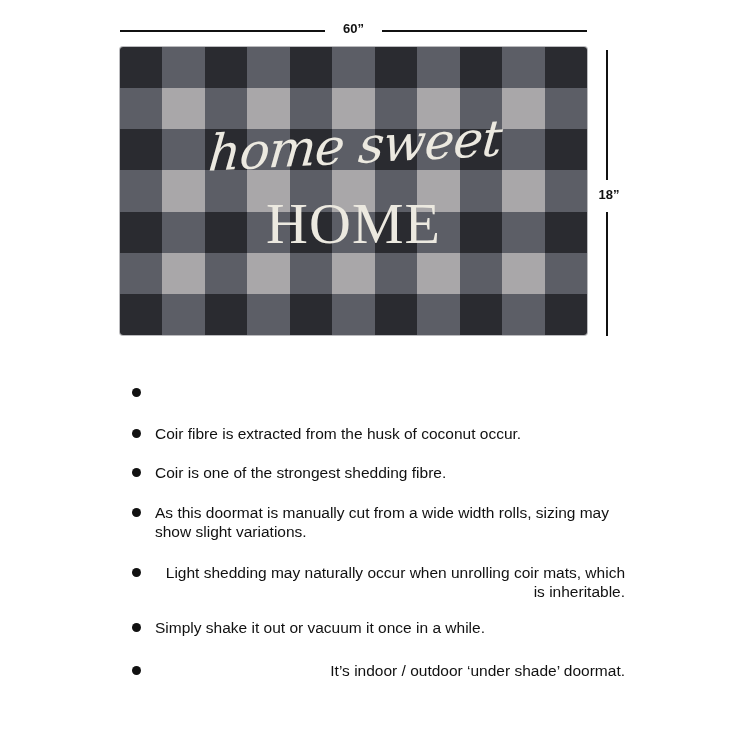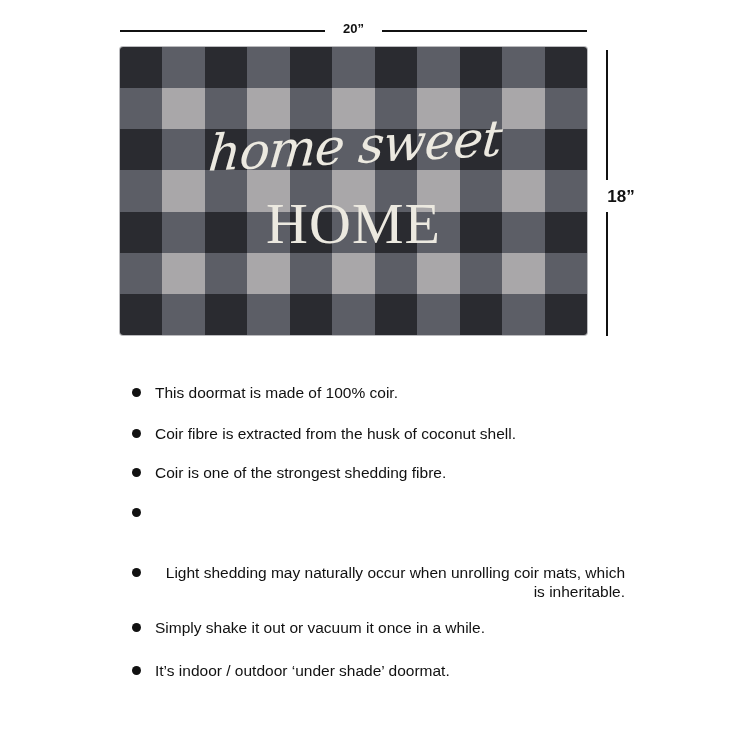--- a/index.html
+++ b/index.html
@@ -11,22 +11,22 @@
   .dim-top .line { position: absolute; top: 10px; height: 2px; background: #111; }
   .dim-top .line.l { left: 0; width: 205px; }
   .dim-top .line.r { left: 262px; width: 205px; }
   .dim-top .lbl { position: absolute; left: 205px; width: 57px; top: 1px; text-align: center;
                   font-weight: bold; font-size: 13px; }
 
   .dim-right { position: absolute; left: 592px; top: 50px; width: 40px; height: 286px; }
   .dim-right .line { position: absolute; left: 14px; width: 2px; background: #111; }
   .dim-right .line.t { top: 0; height: 130px; }
   .dim-right .line.b { top: 162px; height: 124px; }
-  .dim-right .lbl { position: absolute; left: 14px; top: 137px; width: 30px; text-align: center;
-                    font-weight: bold; font-size: 17px; }
+  .dim-right .lbl { position: absolute; left: 2px; top: 137px; width: 30px; text-align: center;
+                    font-weight: bold; font-size: 13px; }
 
   
   .mat { position: absolute; left: 120px; top: 47px; width: 467px; height: 288px;
          display: grid; grid-template-columns: repeat(11, 1fr); grid-template-rows: repeat(7, 1fr);
          border-radius: 3px; overflow: hidden;
          box-shadow: 0 0 0 1px rgba(60,60,70,0.35); }
   .cell { width: 100%; height: 100%; }
   .mat-text { position: absolute; left: 120px; top: 47px; width: 467px; height: 288px; pointer-events: none; }
   .script { position: absolute; left: 55px; top: 70px; width: 360px; text-align: center;
             font-family: "DejaVu Serif", serif; font-style: italic; font-size: 50px; letter-spacing: -1px;
@@ -38,21 +38,21 @@
   
   .features { position: absolute; left: 130px; top: 383px; width: 500px; margin: 0; padding: 0; list-style: none; }
   .feature { position: relative; padding-left: 25px; font-size: 15.5px; line-height: 19px; }
   .feature .dot { position: absolute; left: 2px; top: 5px; width: 9px; height: 9px; border-radius: 50%; background: #111; }
 </style>
 </head>
 <body>
 
 <div class="dim-top">
   <div class="line l"></div>
-  <div class="lbl">20”</div>
+  <div class="lbl">60”</div>
   <div class="line r"></div>
 </div>
 
 <div class="dim-right">
   <div class="line t"></div>
   <div class="lbl">18”</div>
   <div class="line b"></div>
 </div>
 
 <div class="mat" id="mat">
@@ -133,20 +133,20 @@
     <div class="cell" style="background: rgb(42, 43, 48);"></div>
     <div class="cell" style="background: rgb(92, 94, 102);"></div>
     <div class="cell" style="background: rgb(42, 43, 48);"></div>
   </div>
 <div class="mat-text">
   <div class="script">home sweet</div>
   <div class="block">HOME</div>
 </div>
 
 <ul class="features" id="features">
-    <li class="feature" style="position: absolute; top: 0px; width: 470px;"><span class="dot"></span><span>This doormat is made of 100% coir.</span></li>
-    <li class="feature" style="position: absolute; top: 41px; width: 470px;"><span class="dot"></span><span>Coir fibre is extracted from the husk of coconut shell.</span></li>
+    <li class="feature" style="position: absolute; top: 0px; width: 470px;"><span class="dot"></span></li>
+    <li class="feature" style="position: absolute; top: 41px; width: 470px;"><span class="dot"></span><span>Coir fibre is extracted from the husk of coconut occur.</span></li>
     <li class="feature" style="position: absolute; top: 80px; width: 470px;"><span class="dot"></span><span>Coir is one of the strongest shedding fibre.</span></li>
-    <li class="feature" style="position: absolute; top: 120px; width: 470px;"><span class="dot"></span></li>
+    <li class="feature" style="position: absolute; top: 120px; width: 470px;"><span class="dot"></span><span>As this doormat is manually cut from a wide width rolls, sizing may show slight variations.</span></li>
     <li class="feature" style="position: absolute; top: 180px; width: 470px; text-align: right;"><span class="dot"></span><span>Light shedding may naturally occur when unrolling coir mats, which is inheritable.</span></li>
     <li class="feature" style="position: absolute; top: 235px; width: 470px;"><span class="dot"></span><span>Simply shake it out or vacuum it once in a while.</span></li>
-    <li class="feature" style="position: absolute; top: 278px; width: 470px;"><span class="dot"></span><span>It’s indoor / outdoor ‘under shade’ doormat.</span></li>
+    <li class="feature" style="position: absolute; top: 278px; width: 470px; text-align: right;"><span class="dot"></span><span>It’s indoor / outdoor ‘under shade’ doormat.</span></li>
   </ul>
 
 </body></html>

